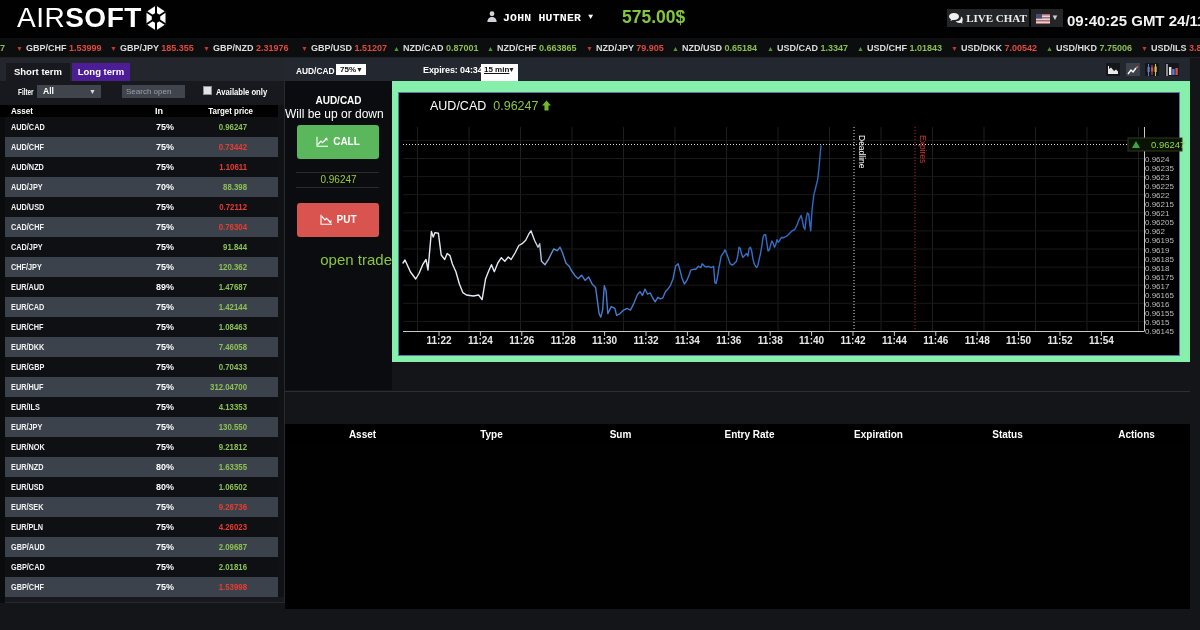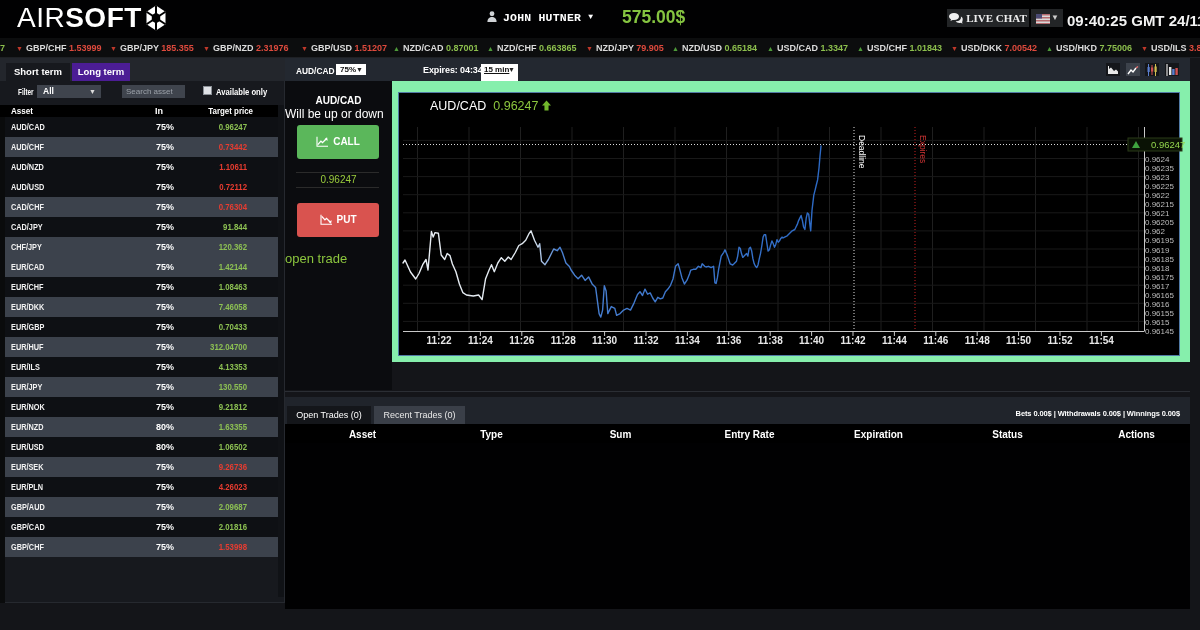--- a/index.html
+++ b/index.html
@@ -75,21 +75,21 @@
 #tradepanel { position:absolute; left:285px; top:81px; width:107px; height:309px; background:#0b0c0f; }
 #tradepanel .t1 { position:absolute; left:0; top:14px; width:107px; text-align:center; color:#fff; font-weight:bold; font-size:10px; }
 #tradepanel .t2 { position:absolute; left:0; top:26px; width:107px; text-align:left; color:#fff; font-size:12px; }
 .btn { position:absolute; left:12px; width:82px; height:34px; border-radius:3px; color:#fff; font-weight:bold; font-size:10px; text-align:center; }
 #btncall { top:44px; background:#5bb75b; }
 #btnput { top:122px; background:#d9534f; }
 .btn svg { vertical-align:-2px; margin-right:4px; }
 .btn .bt { display:inline-block; margin-top:11px; }
 .hline { position:absolute; left:11px; width:83px; height:1px; background:#2b2b2b; }
 #curprice { position:absolute; left:0; top:93px; width:107px; text-align:center; color:#9bcd3c; font-size:10px; }
-#opentrade { position:absolute; left:0; top:170px; width:107px; text-align:left; color:#8cc63e; font-size:13px; }
+#opentrade { position:absolute; left:0; top:170px; width:107px; text-align:right; color:#8cc63e; font-size:15px; }
 
 
 #chartwrap { position:absolute; left:392px; top:81px; width:798px; height:281px; background:#86efac;padding-left:32px; }
 #chartpanel { position:absolute; left:6px; top:11px; width:782px; height:264px; background:#000; border:1px solid #517aa5; }
 #ctitle { position:absolute; left:31px; top:6px; font-size:12.5px; }
 #ctitle .w { color:#fff; }
 #ctitle .g { color:#8cc63e; margin-left:7px; }
 
 
 #botwrap { position:absolute; left:285px; top:390px; width:905px; height:219px; }
@@ -158,21 +158,21 @@
 
 <div id="sidebar">
   <div style="position:absolute; left:0; top:47px; width:5px; height:498px; background:#0a0b0c;"></div>
   <div id="sbtabs">
     <div class="sbtab" id="sbtab1">Short term</div>
     <div class="sbtab" id="sbtab2">Long term</div>
   </div>
   <div id="sbfilter">
     <span class="lb">Filter</span>
     <div id="selall">All<span class="car">▼</span></div>
-    <div id="searchass">Search asset</div>
+    <div id="searchass">Search open</div>
     <div id="avcheck"></div>
     <span id="avlabel">Available only</span>
   </div>
   <div id="sbhead">
         <span class="h1">Asset</span>
         <span class="h2">In</span>
         <span class="h3">Target price</span>
       </div>
   <div id="sbrows">
         <div class="srow odd">
@@ -183,39 +183,49 @@
         <div class="srow even">
           <span class="a">AUD/CHF</span>
           <span class="i">75%</span>
           <span class="p r">0.73442</span>
         </div>
         <div class="srow odd">
           <span class="a">AUD/NZD</span>
           <span class="i">75%</span>
           <span class="p r">1.10611</span>
         </div>
+        <div class="srow even">
+          <span class="a">AUD/JPY</span>
+          <span class="i">70%</span>
+          <span class="p g">88.398</span>
+        </div>
         <div class="srow odd">
           <span class="a">AUD/USD</span>
           <span class="i">75%</span>
           <span class="p r">0.72112</span>
         </div>
         <div class="srow even">
           <span class="a">CAD/CHF</span>
           <span class="i">75%</span>
           <span class="p r">0.76304</span>
         </div>
         <div class="srow odd">
           <span class="a">CAD/JPY</span>
           <span class="i">75%</span>
           <span class="p g">91.844</span>
         </div>
         <div class="srow even">
           <span class="a">CHF/JPY</span>
           <span class="i">75%</span>
           <span class="p g">120.362</span>
+        </div>
+        <div class="srow odd">
+          <span class="a">EUR/AUD</span>
+          <span class="i">89%</span>
+          <span class="p g">1.47687</span>
         </div>
         <div class="srow even">
           <span class="a">EUR/CAD</span>
           <span class="i">75%</span>
           <span class="p g">1.42144</span>
         </div>
         <div class="srow odd">
           <span class="a">EUR/CHF</span>
           <span class="i">75%</span>
           <span class="p g">1.08463</span>
@@ -440,25 +450,20 @@
           <polyline points="4,170 6,167 11.5,179 16.7,186 20,180.5 23.7,171.7 27,166.5 29,177 32.4,138.5 34.2,144 36,139.6 39.4,140.3 42.2,162 45.7,166.5 48.2,160.5 51,162.6 53.4,171 56.9,178.7 60.4,191 63.9,199.7 67.4,202 74.3,203 79.6,202 83.1,206.6 86.6,185.7 90.1,177 92.5,171.7 95.3,178.7 98.8,170 102.3,164.7 105.8,168.2 109.3,164 112.1,166.5 116.3,159.5 119.8,152.5 123.2,150.7 126.7,147.2 130.2,140.3 132,137.8 135.5,147.2 139,154.2 140.7,150.7 142.5,168.2 146,171.7 149.4,166.5 152.9,159.5 154.7,156 158.2,157.7 161,154.2 163.4,159.5 166.9,170 170.4,173.5 172.1,177 175.6,182.2 179.1,185.7 182.6,182.2 186.1,187.4 189.6,183.9 193.1,190.9 196.6,194.4 200.1,220.6 201.8,224.1 203.6,217.1 205.3,192.7 207.1,197.9 208.8,220.6 212.3,213.6 215.8,215.4 217.6,222.4 221.1,220.6 224.6,217.1 228,215.4 231.5,217.1 235,210.1 238.5,201.4 241,198.7 243.5,202.5 246,196.1 248.6,201.2 251.2,199.9 253.7,205 256.2,208.8 258.8,204.3 261.3,205.8 263.8,205 266.4,198.7 268.9,196.1 271.5,192.3 274,186 276.5,173.3 279.1,170.8 280.3,174.6 282.9,184.7 285.4,191 288,187.2 290.5,180.9 291.8,177.1 294.3,176.3 296.8,176.3 299.4,173.3 301.9,174.6 303.2,170.8 305.7,173.3 307,174 309.5,173.3 312.1,174.6 314.6,173.3 315.9,189.8 317.1,190.5 318.4,184.7 319.7,175.8 322.2,163.1 324.8,159.3 326,156.8 328.6,163.1 331.1,170.8 333.7,172 335,170.8 337.5,168.2 338.7,163.1 340,154.3 341.3,155.5 342.5,160.6 343.8,164.4 345.1,163.1 346.3,161.8 347.6,160.6 348.9,163.1 350.1,155.5 351.4,154.3 352.7,158.1 353.9,165.7 355.2,170.8 356.5,173.3 357.7,174.6 359,172 360.3,165.7 361.5,160.6 362.8,153 364.1,144.1 365.3,141.6 366.6,141.6 367.9,150.5 369.1,158.1 370.4,156.8 371.7,151.7 372.9,147.9 374.2,150.5 375.5,154.3 376.7,151.7 378,146.6 379.3,149.2 380.5,147.9 381.8,145.4 383.1,144.1 384.3,144.8 385.6,144.1 388.2,142.8 390.7,140.3 393.2,137.8 395.8,136.5 397,134 398.3,131.4 399.6,127.6 400.8,125.1 402.1,122.5 403.4,127.6 404.6,134 405.9,136.5 407.2,125.1 408.4,119.9 409.7,121.2 411,132.7 411.7,137.8 413,117.4 414.8,102.2 416.1,97.1 417.3,92 418.6,86.9 420,75 421,63 422,53" fill="none" stroke="url(#lg)" stroke-width="1.4" stroke-linejoin="round" stroke-linecap="round"></polyline>
           <rect x="729" y="45" width="54" height="13" fill="#0a1205" stroke="#2a3a18" stroke-width="1"></rect>
           <polygon points="733,55 741,55 737,48" fill="#3fa33f"></polygon>
           <text x="752" y="55" fill="#93d64e" font-size="9.5" font-family="Liberation Sans">0.96247</text>
         </svg>
   </div>
 </div>
 
 <div id="botwrap">
   <div id="botsep"></div>
-  <div id="botstrip">
-    <div class="btab" id="btab1">Open Trades (0)</div>
-    <div class="btab" id="btab2">Recent Trades (0)</div>
-    <div id="botstats">Bets 0.00$ | Withdrawals 0.00$ | Winnings 0.00$</div>
-  </div>
   <div id="bothead">
         <span style="left:13px">Asset</span>
         <span style="left:142px">Type</span>
         <span style="left:271px">Sum</span>
         <span style="left:400px">Entry Rate</span>
         <span style="left:529px">Expiration</span>
         <span style="left:658px">Status</span>
         <span style="left:787px">Actions</span>
       </div>
   <div id="botbody"></div>

